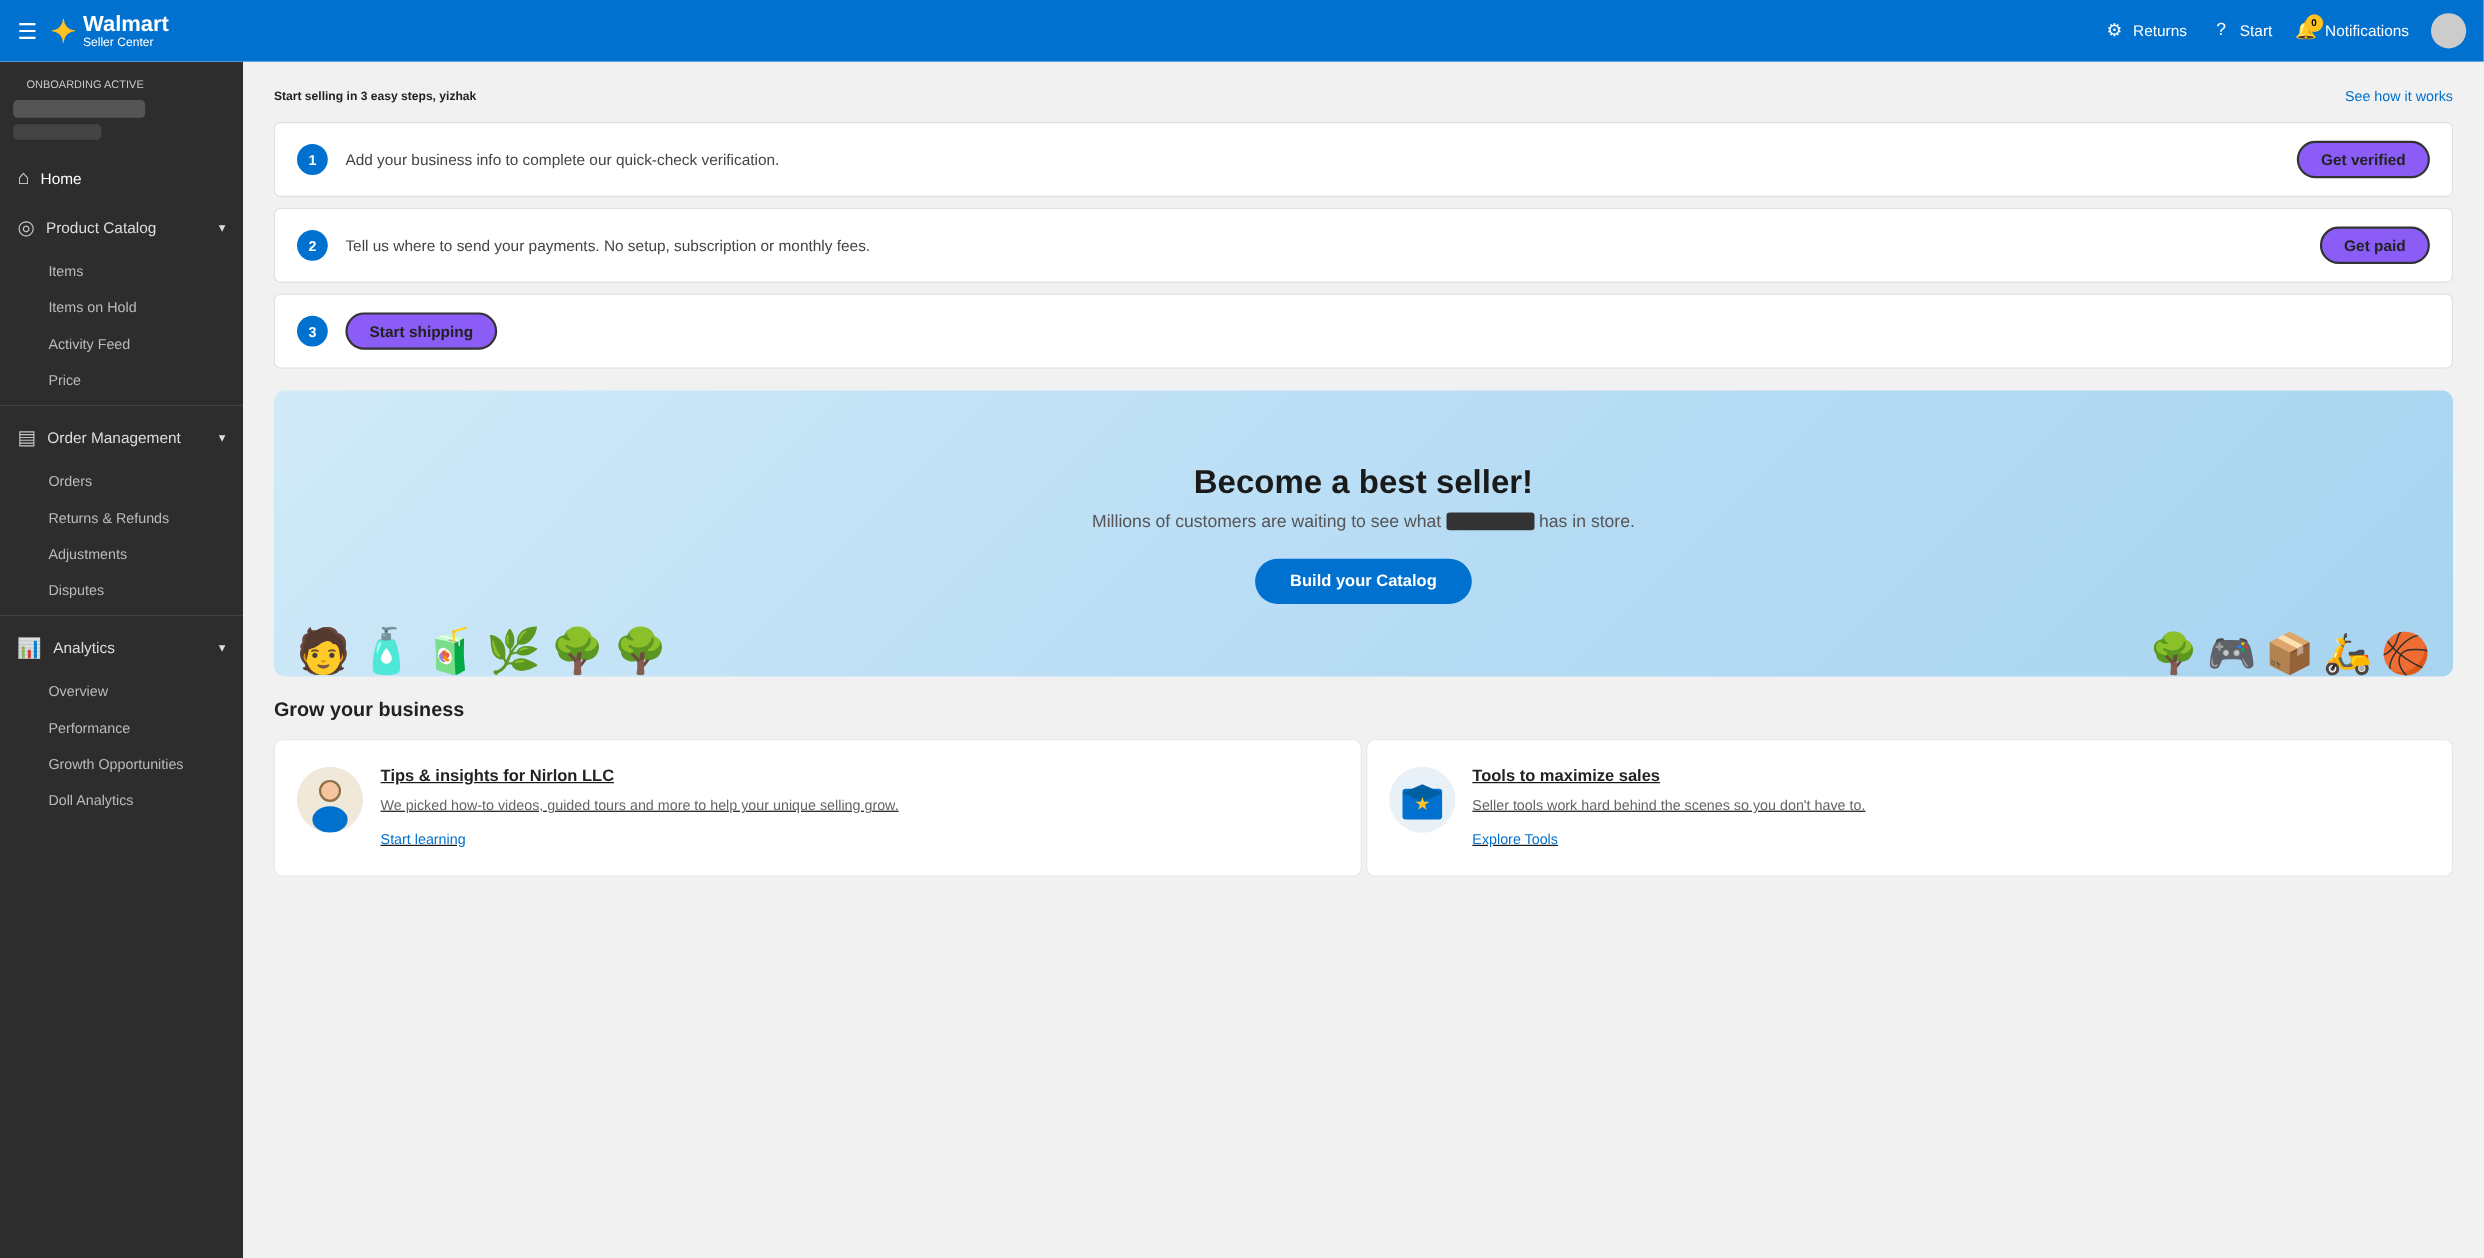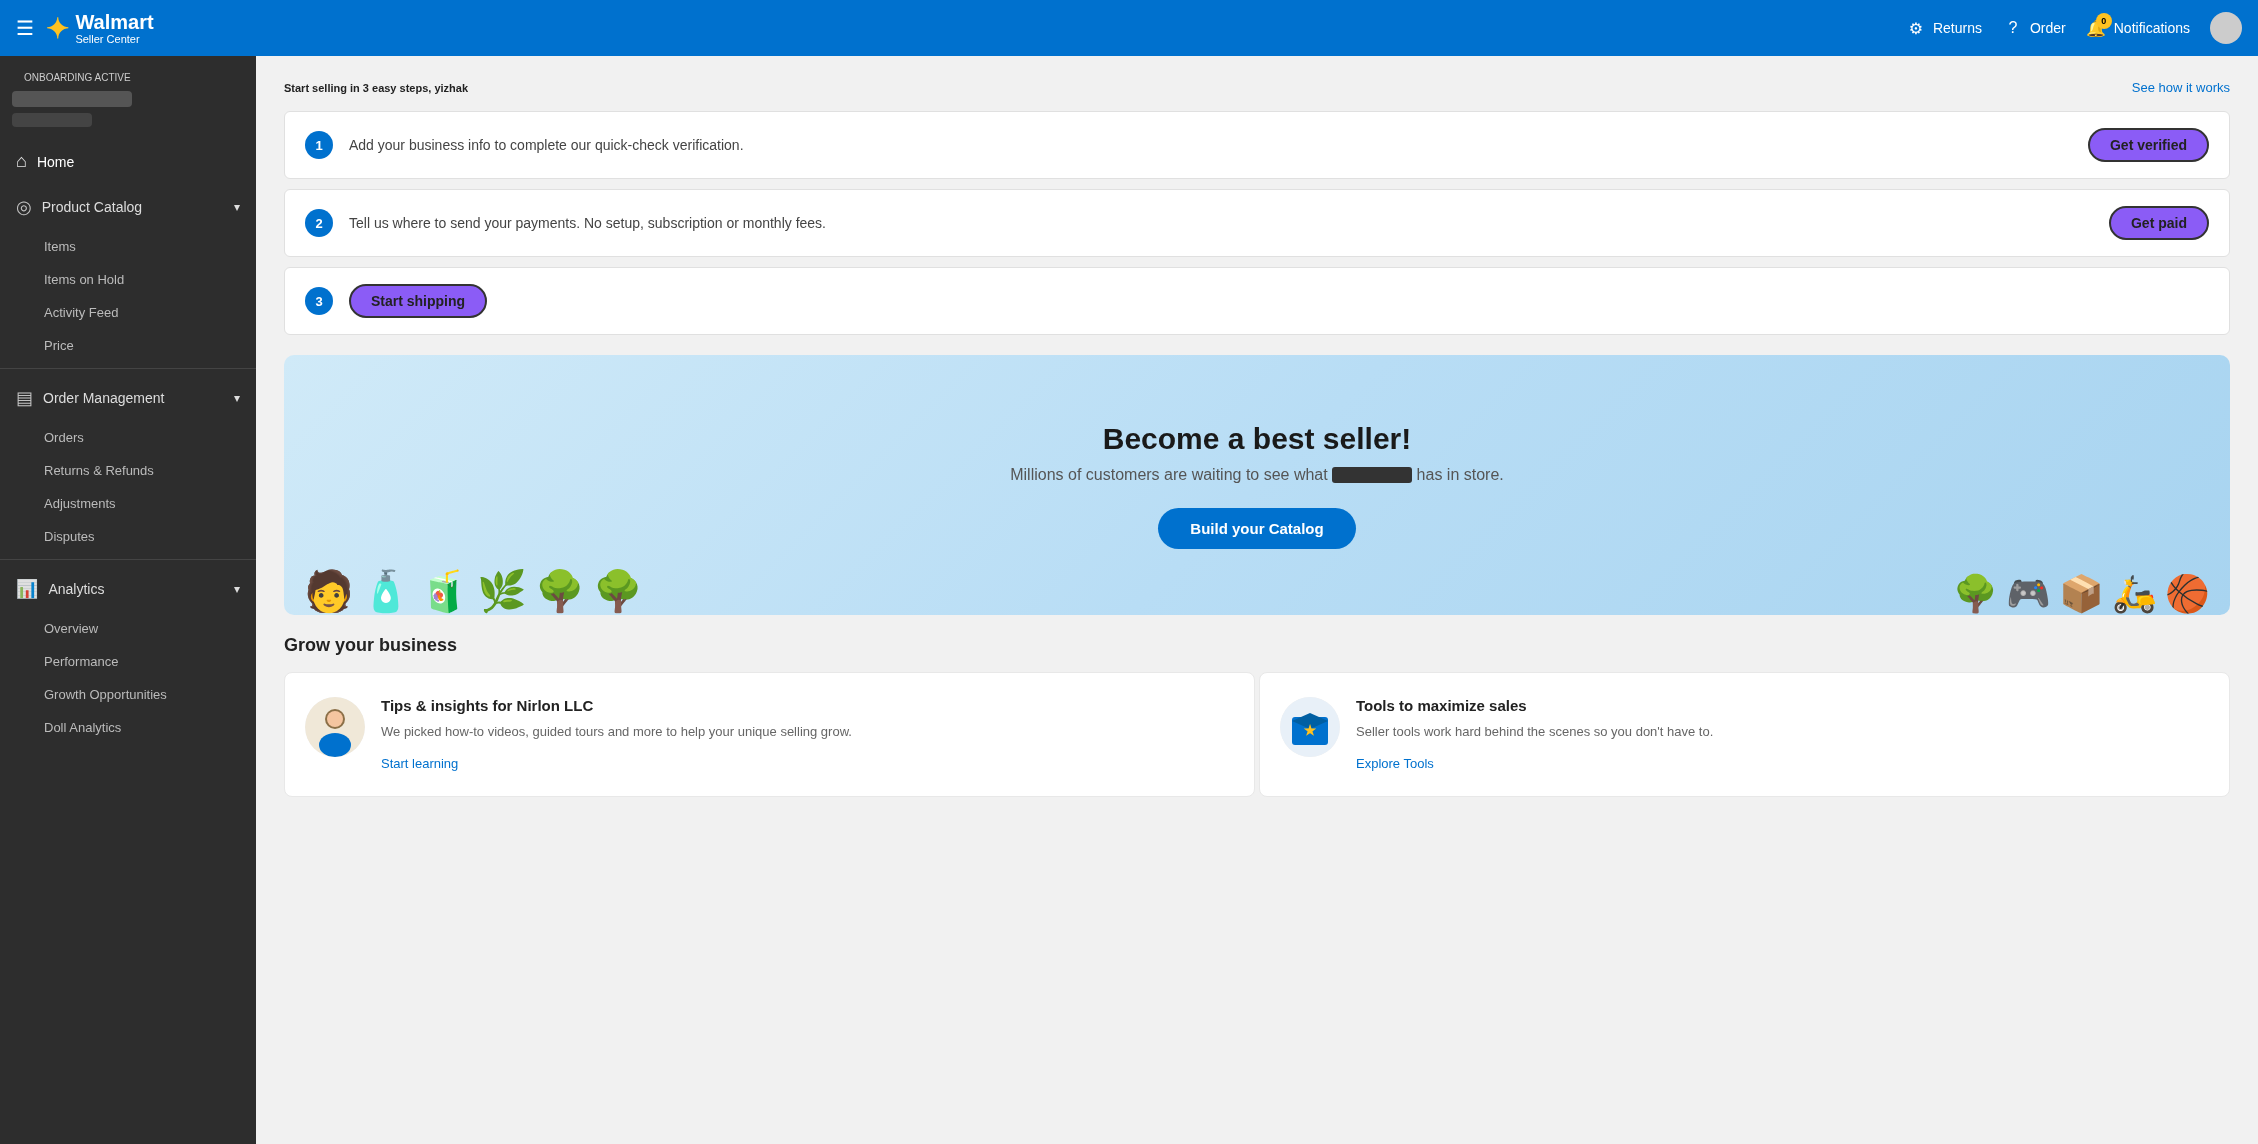--- a/index.html
+++ b/index.html
@@ -27,21 +27,21 @@
     .icon-circle { width: 22px; height: 22px; display: inline-flex; align-items: center; justify-content: center; font-size: 16px; }
     .notif-badge { position: relative; display: inline-flex; }
     .badge-dot { position: absolute; top: -4px; right: -4px; background: #ffc220; color: #000; border-radius: 50%; width: 16px; height: 16px; font-size: 9px; display: flex; align-items: center; justify-content: center; font-weight: 700; }
     .avatar-circle { width: 32px; height: 32px; background: #ccc; border-radius: 50%; }
 
     
     .layout { display: flex; flex: 1; overflow: hidden; }
 
     
     .sidebar {
-      width: 256px;
+      width: 221px;
       background: #2d2d2d;
       color: #fff;
       flex-shrink: 0;
       overflow-y: auto;
       display: flex;
       flex-direction: column;
     }
     .sidebar-profile { padding: 16px 12px 12px; }
     .profile-blurred { background: #555; border-radius: 4px; height: 16px; width: 120px; margin-bottom: 6px; }
     .profile-blurred-sm { background: #444; border-radius: 4px; height: 14px; width: 80px; }
@@ -150,21 +150,21 @@
       align-items: flex-end;
       justify-content: space-between;
       padding: 0 20px;
       pointer-events: none;
     }
     .scene-left { display: flex; align-items: flex-end; gap: 8px; font-size: 40px; }
     .scene-right { display: flex; align-items: flex-end; gap: 8px; font-size: 36px; }
 
     
     .grow-title { font-size: 18px; font-weight: 700; color: #222; margin-bottom: 16px; }
-    .grow-cards { display: grid; grid-template-columns: 1fr 1fr; gap: 4px; }
+    .grow-cards { display: grid; grid-template-columns: 1fr 1fr; gap: 4px; text-decoration: underline; }
     .grow-card {
       background: #fff;
       border-radius: 8px;
       padding: 24px 20px;
       display: flex;
       gap: 16px;
       align-items: flex-start;
       border: 1px solid #e8e8e8;
     }
     .grow-card-icon { width: 60px; height: 60px; border-radius: 50%; background: #f0f0f0; display: flex; align-items: center; justify-content: center; font-size: 28px; flex-shrink: 0; overflow: hidden; }
@@ -198,21 +198,21 @@
       </div>
     </div>
   </div>
   <div class="header-right">
     <button class="header-icon-btn">
       <span class="icon-circle">⚙</span>
       <span>Returns</span>
     </button>
     <button class="header-icon-btn">
       <span class="icon-circle">?</span>
-      <span>Order</span>
+      <span>Start</span>
     </button>
     <button class="header-icon-btn">
       <span class="notif-badge">
         <span class="icon-circle">🔔</span>
         <span class="badge-dot">0</span>
       </span>
       <span>Notifications</span>
     </button>
     <div class="avatar-circle"></div>
   </div>

